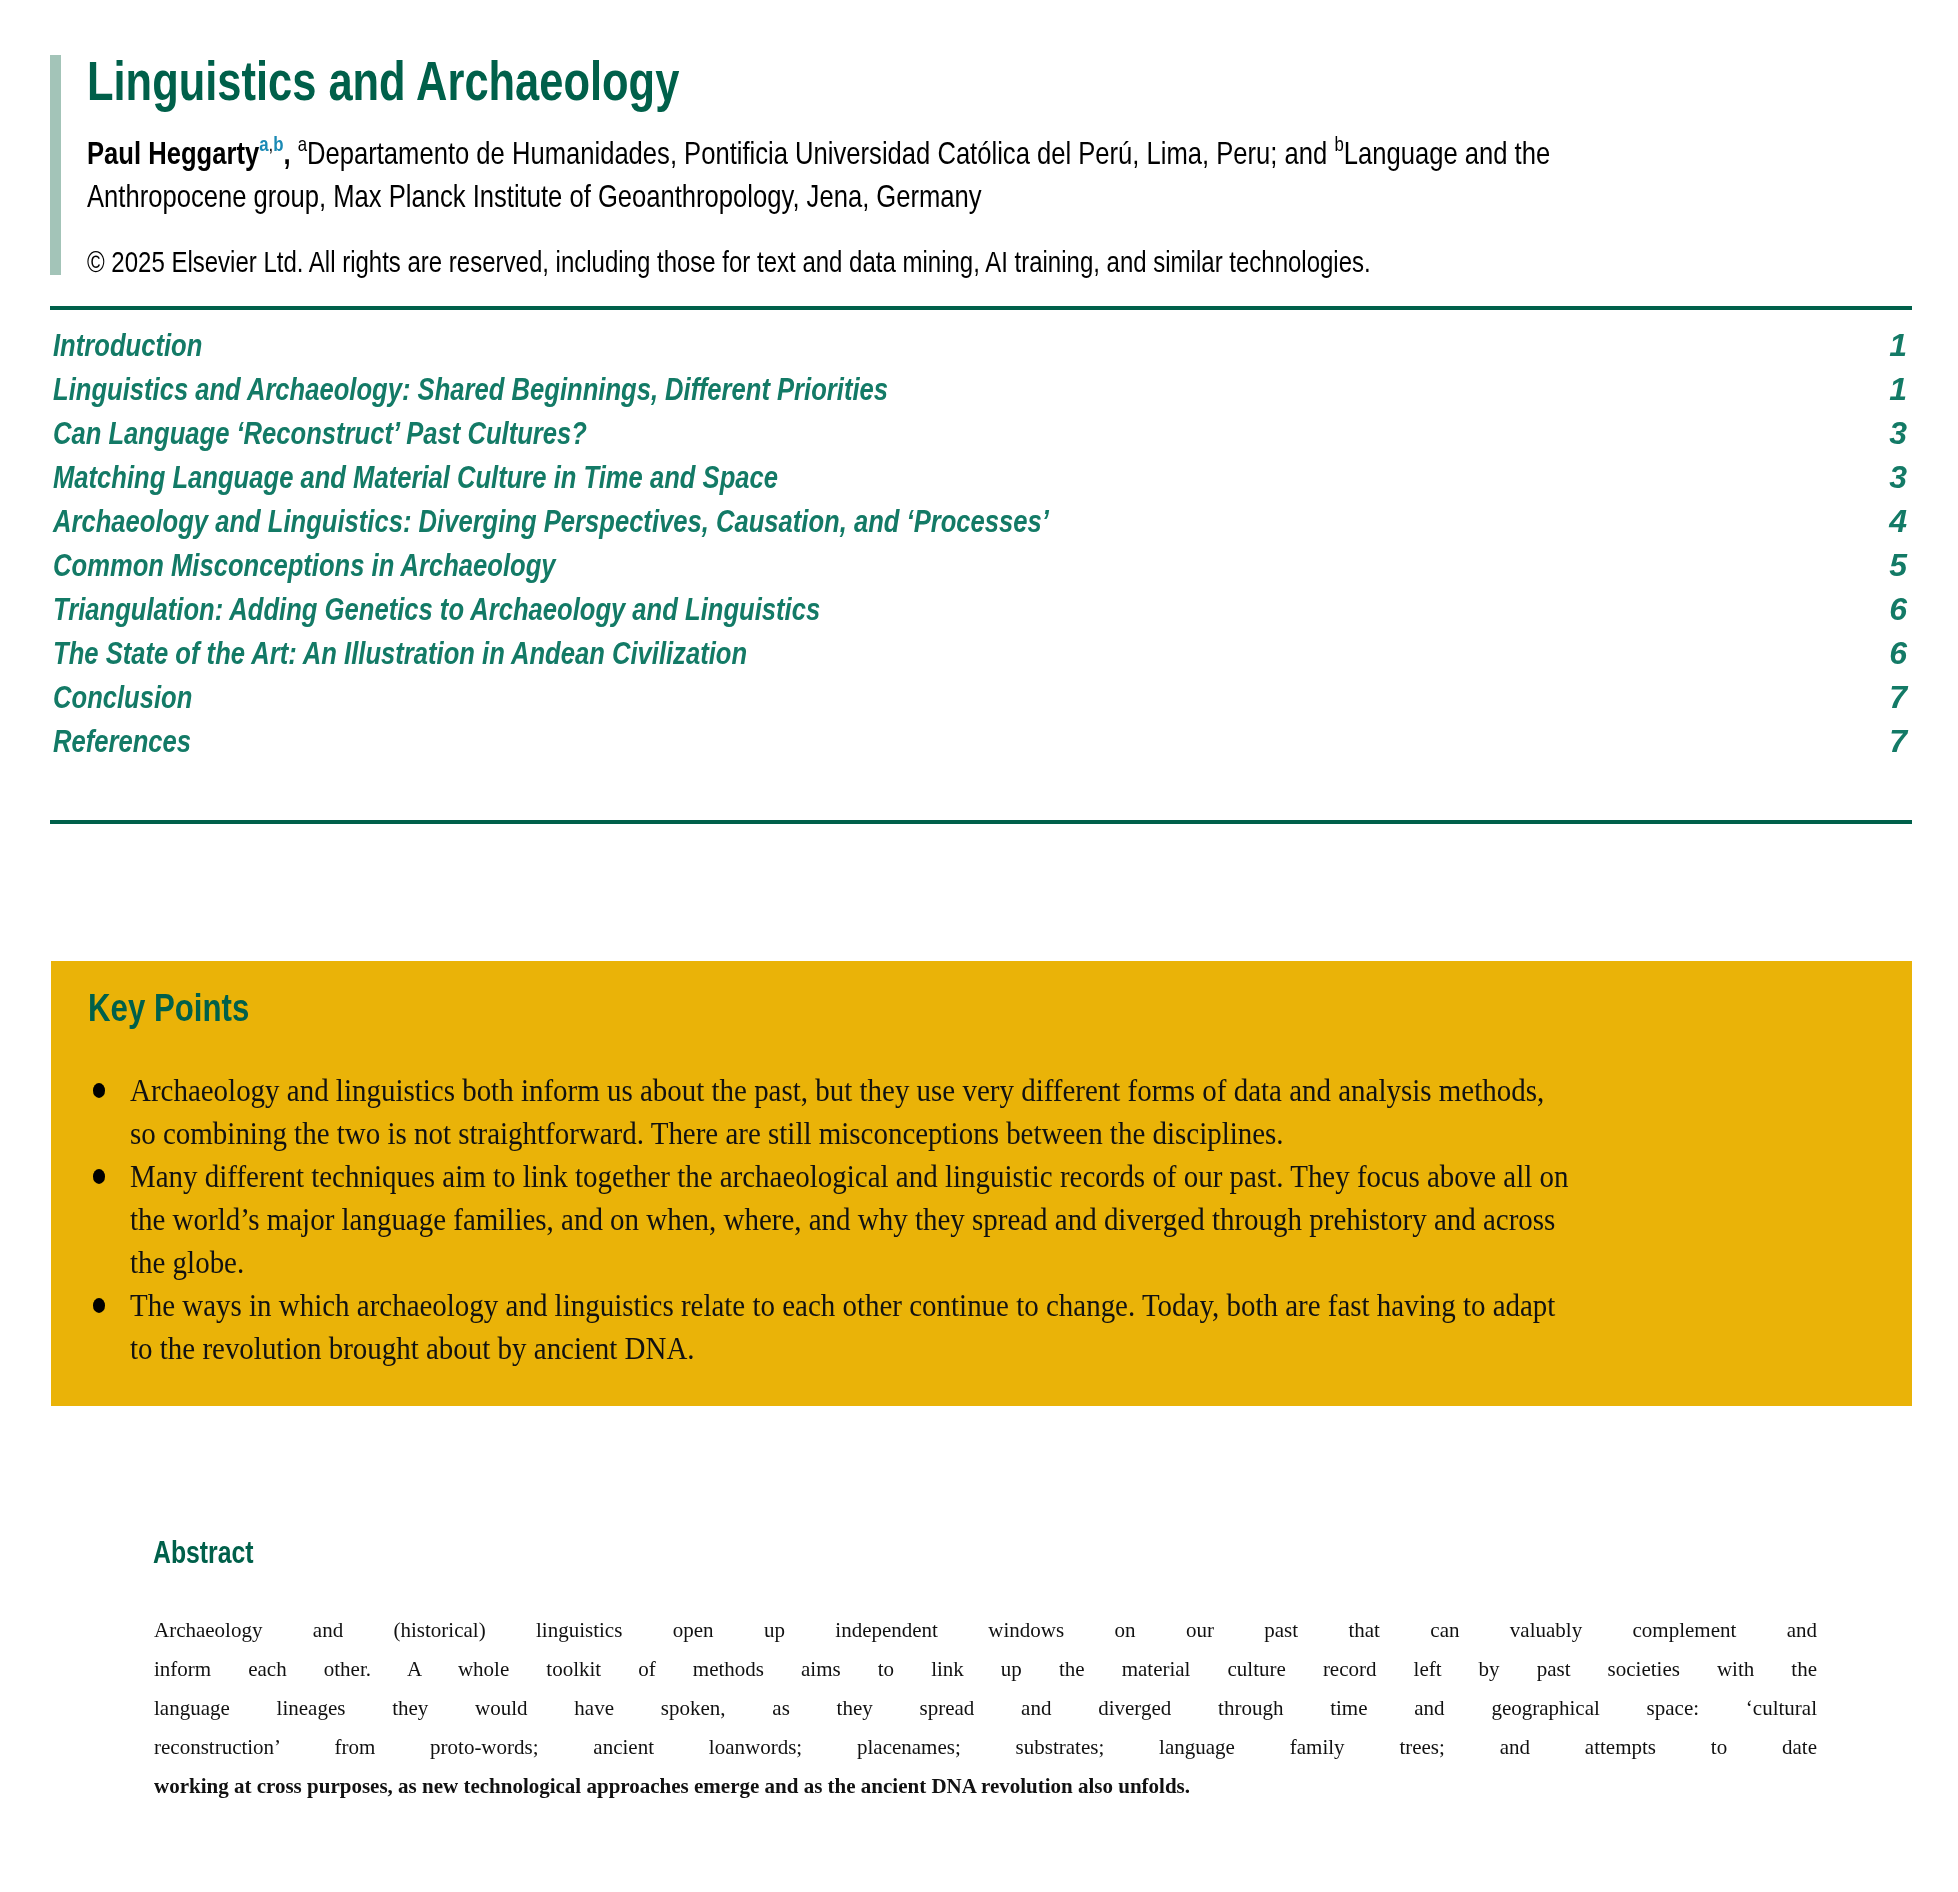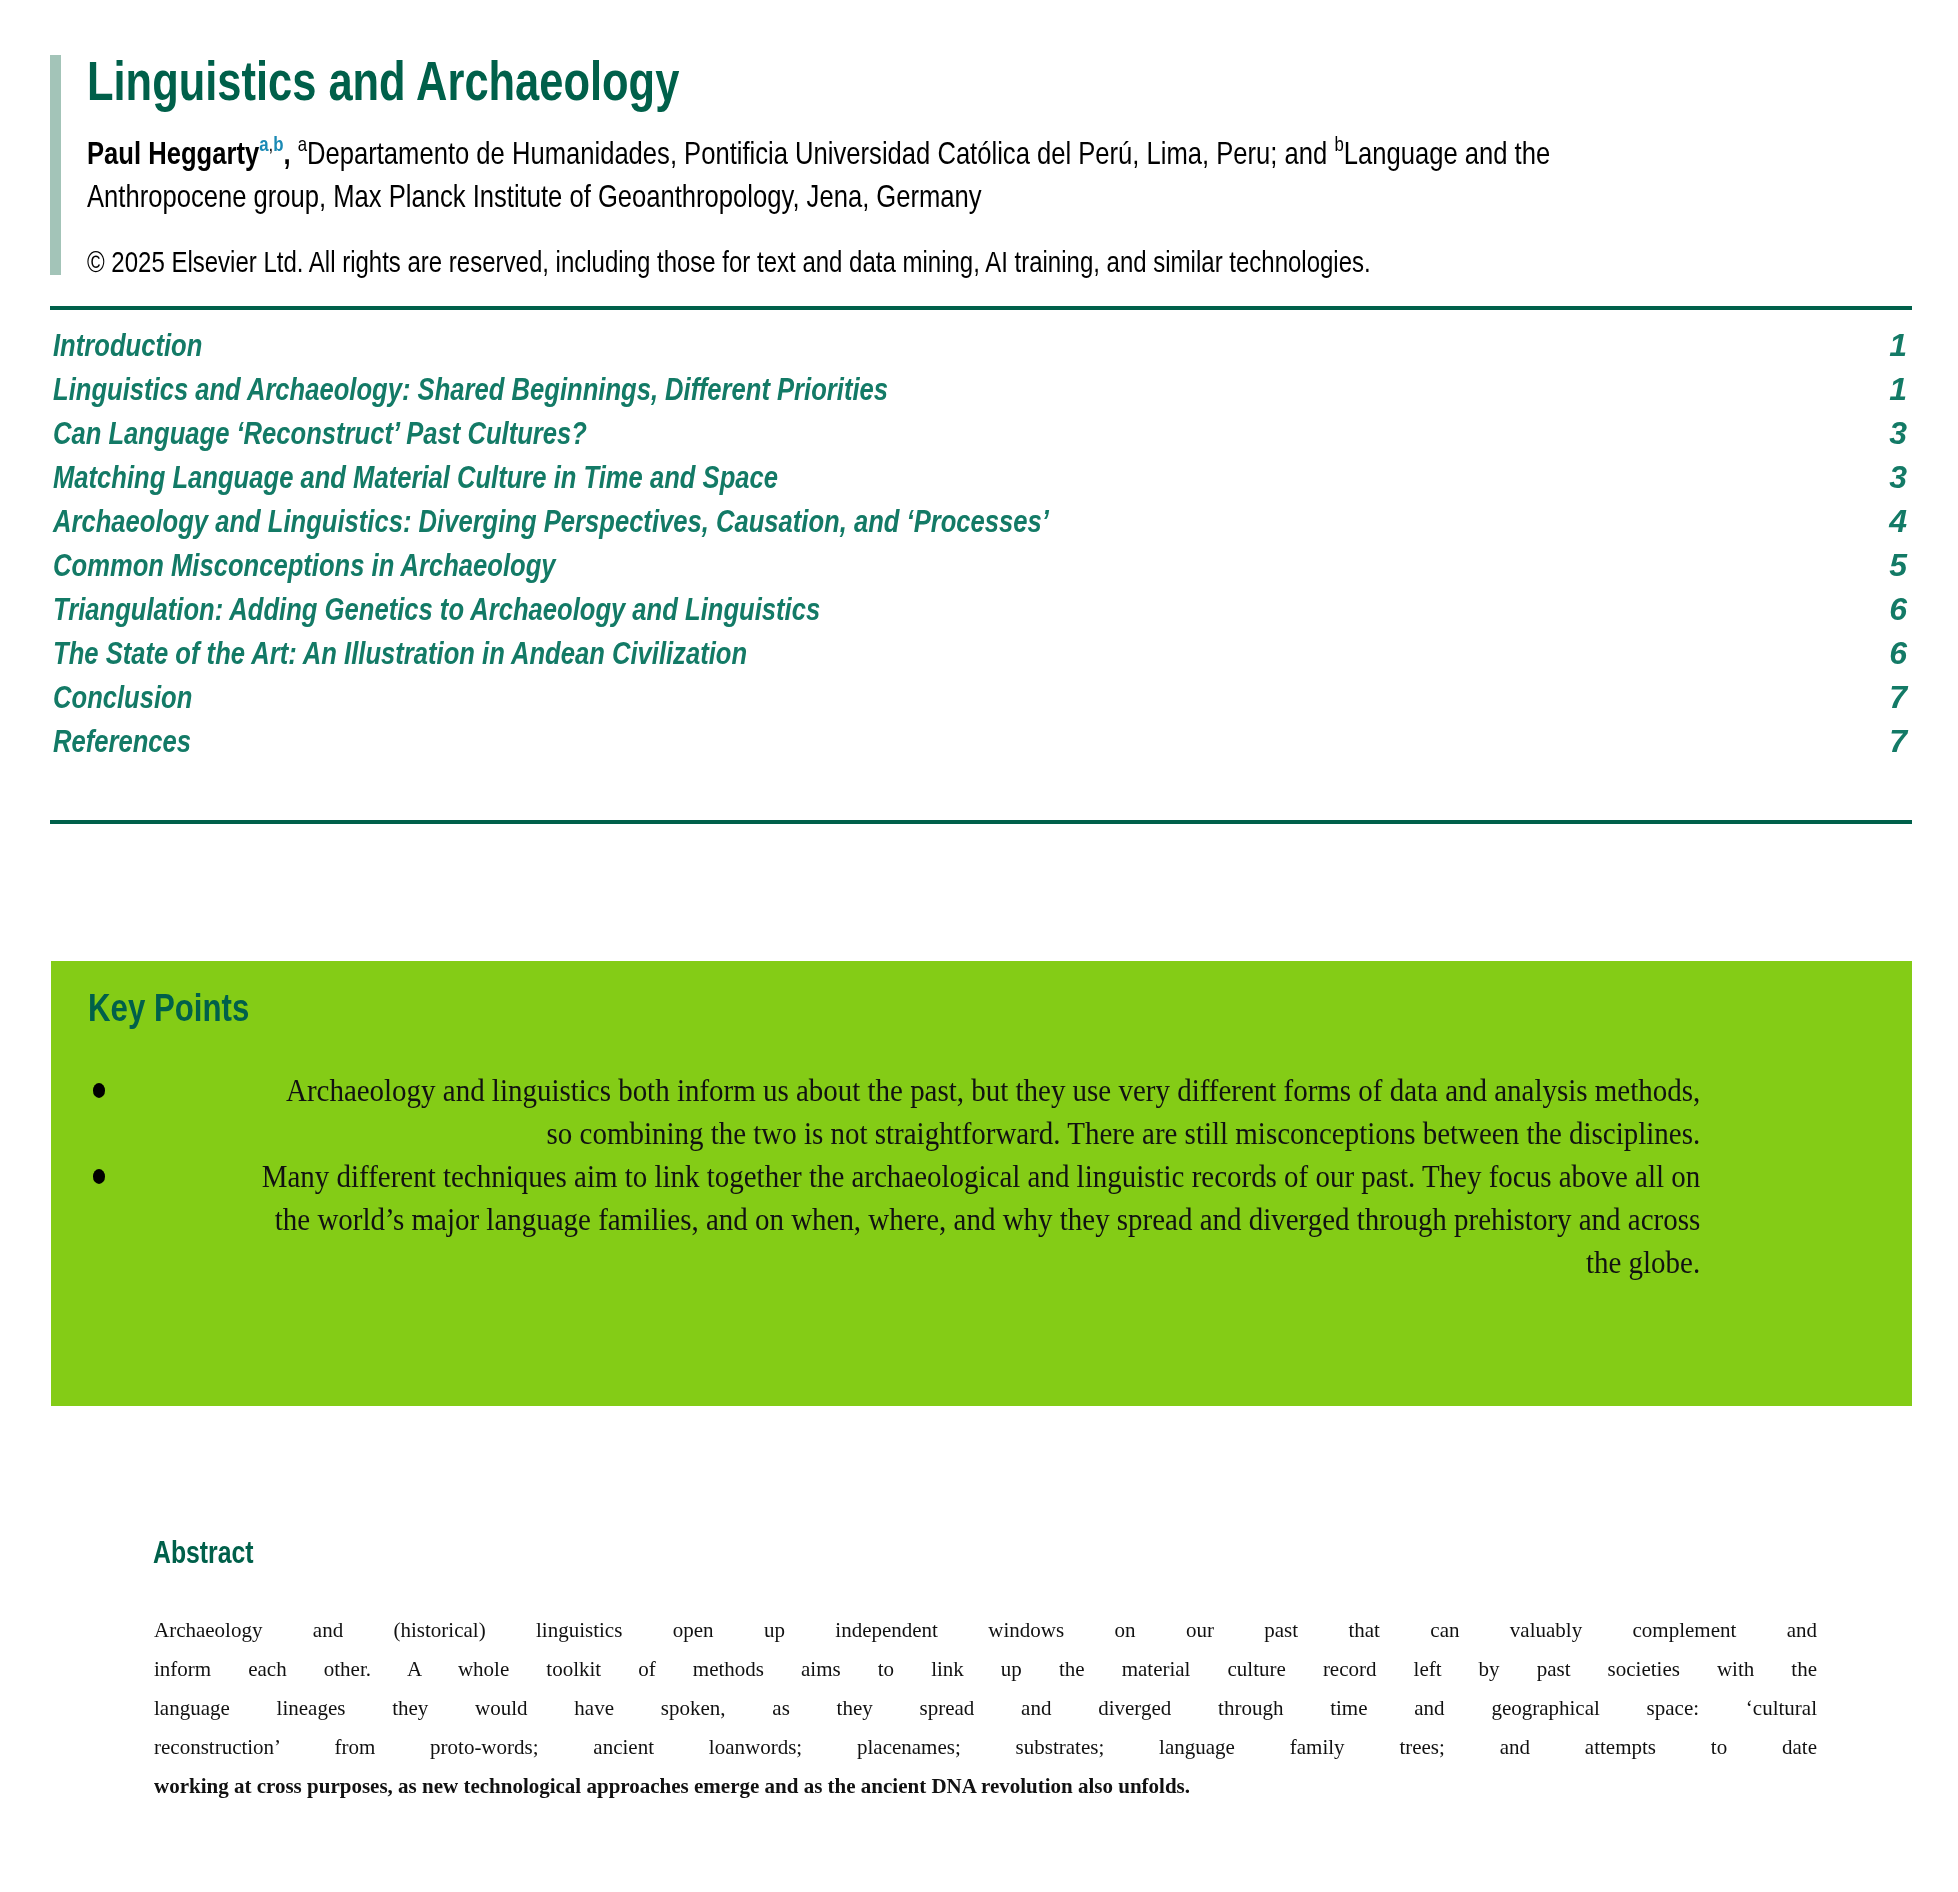--- a/index.html
+++ b/index.html
@@ -18,21 +18,21 @@
   .copyright { position: absolute; left: 87px; top: 245px; font-size: 30px; color: #000; transform: scaleX(0.80); }
 
   
   .rule { position: absolute; left: 50px; width: 1862px; height: 3.8px; background: #00604a; }
   .toc { position: absolute; left: 50px; top: 327px; width: 1857px; }
   .toc-row { position: relative; height: 44px; font-style: italic; }
   .toc-label { position: absolute; left: 2.8px; top: 0; font-size: 32px; font-weight: bold; color: #137a66; transform: scaleX(0.80); }
   .toc-page { position: absolute; right: 0; top: 0; font-size: 32px; font-weight: bold; color: #137a66; font-family: "Liberation Sans", sans-serif; }
 
   
-  .key-box { position: absolute; left: 51px; top: 961px; width: 1861px; height: 445px; background: #84cc16; text-align: right; }
+  .key-box { position: absolute; left: 51px; top: 961px; width: 1861px; height: 445px; background: #eab308; }
   .key-title { position: absolute; left: 37px; top: 24.6px; font-size: 39px; font-weight: bold; color: #00604a; transform: scaleX(0.80); }
   .key-list { position: absolute; left: 0; top: 102px; width: 1814px; margin-top: 6px; }
   .kp { position: relative; }
   .kp-dot { position: absolute; left: 42px; top: 14px; width: 12.3px; height: 15px; border-radius: 50%; background: #000; }
   .kp-line { display: block; margin-left: 79px; font-family: "Liberation Serif", serif; font-size: 32px; line-height: 43px; color: #111; white-space: nowrap; transform: scaleX(0.905); transform-origin: 0 0; }
 
   
   .abs-title { position: absolute; left: 153px; top: 1535px; font-size: 31px; font-weight: bold; color: #00604a; transform: scaleX(0.80); }
   .abs-body { position: absolute; left: 154px; top: 1611px; width: 1663px; }
   .abs-line { display: block; font-family: "Liberation Serif", serif; font-size: 21px; line-height: 39px; color: #111; text-align: justify; text-align-last: justify; white-space: normal; }
@@ -103,20 +103,25 @@
         <span class="kp-dot"></span>
         <span class="kp-line">Archaeology and linguistics both inform us about the past, but they use very different forms of data and analysis methods,</span>
         <span class="kp-line">so combining the two is not straightforward. There are still misconceptions between the disciplines.</span>
       </div>
       <div class="kp">
         <span class="kp-dot"></span>
         <span class="kp-line">Many different techniques aim to link together the archaeological and linguistic records of our past. They focus above all on</span>
         <span class="kp-line">the world’s major language families, and on when, where, and why they spread and diverged through prehistory and across</span>
         <span class="kp-line">the globe.</span>
       </div>
+      <div class="kp">
+        <span class="kp-dot"></span>
+        <span class="kp-line">The ways in which archaeology and linguistics relate to each other continue to change. Today, both are fast having to adapt</span>
+        <span class="kp-line">to the revolution brought about by ancient DNA.</span>
+      </div>
     </div>
 </section>
 
 <h2 class="cond abs-title" style="margin:0">Abstract</h2>
 <div class="abs-body" id="abs-body">
     <span class="abs-line">Archaeology and (historical) linguistics open up independent windows on our past that can valuably complement and</span>
     <span class="abs-line">inform each other. A whole toolkit of methods aims to link up the material culture record left by past societies with the</span>
     <span class="abs-line">language lineages they would have spoken, as they spread and diverged through time and geographical space: ‘cultural</span>
     <span class="abs-line">reconstruction’ from proto-words; ancient loanwords; placenames; substrates; language family trees; and attempts to date</span>
     <span class="abs-line last">working at cross purposes, as new technological approaches emerge and as the ancient DNA revolution also unfolds.</span>

